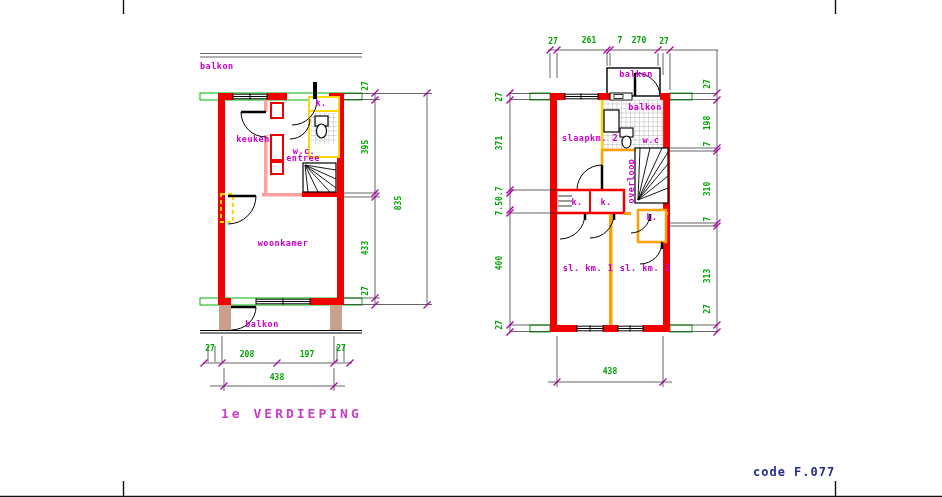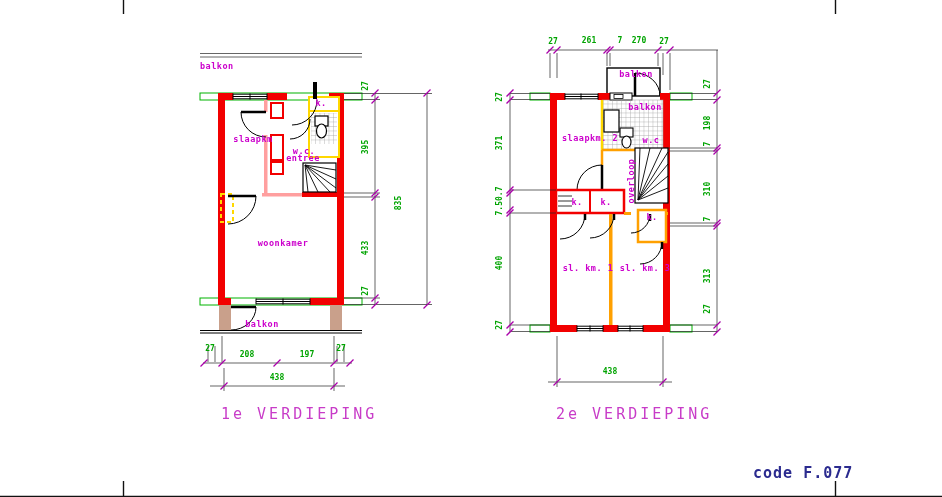--- a/index.html
+++ b/index.html
@@ -4,22 +4,22 @@
 <style>
   html,body{margin:0;padding:0;background:#fff;}
   #sheet{position:relative;width:942px;height:497px;background:#ffffff;overflow:hidden;
          font-family:"DejaVu Sans Mono", monospace;}
   svg{position:absolute;left:0;top:0;}
   .lab{position:absolute;white-space:nowrap;line-height:1;}
   .c{transform:translate(-50%,-50%);}
   .rot{transform:translate(-50%,-50%) rotate(-90deg);}
   .room{color:#cc00cc;font-size:8.5px;font-weight:bold;letter-spacing:0.5px;}
   .dim{color:#00a400;font-size:8px;font-weight:bold;}
-  .title{color:#c83cc8;font-size:15px;font-weight:normal;letter-spacing:3px;}
-  .code{color:#2b2b8f;font-size:15px;font-weight:bold;letter-spacing:1px;}
+  .title{color:#c83cc8;font-size:13px;font-weight:bold;letter-spacing:3px;}
+  .code{color:#2b2b8f;font-size:12px;font-weight:bold;letter-spacing:1px;}
 </style>
 </head>
 <body>
 
 <div id="sheet">
 
 <svg width="942" height="497" viewBox="0 0 942 497">
   <defs>
     <pattern id="g4" width="4.5" height="4.5" patternUnits="userSpaceOnUse">
       <path d="M4.5 0H0V4.5" fill="none" stroke="#9a9a9a" stroke-width="0.7"></path>
@@ -333,21 +333,21 @@
       <line x1="548" y1="382" x2="672" y2="382"></line>
     </g>
     <g stroke="#aa00aa" stroke-width="1.3">
       <line x1="553.5" y1="385.5" x2="560.5" y2="378.5"></line>
       <line x1="659.5" y1="385.5" x2="666.5" y2="378.5"></line>
     </g>
   </g>
 </svg>
 
 <span class="lab room" style="left:200px;top:62px">balkon</span>
-<span class="lab room c" style="left:253px;top:139px">slaapkm</span>
+<span class="lab room c" style="left:253px;top:139px">keuken</span>
 <span class="lab room c" style="left:321px;top:103px">k.</span>
 <span class="lab room c" style="left:304px;top:151px">w.c.</span>
 <span class="lab room c" style="left:303px;top:158px">entree</span>
 <span class="lab room c" style="left:283px;top:243px">woonkamer</span>
 <span class="lab room c" style="left:262px;top:324px">balkon</span>
 
 <span class="lab dim rot" style="left:366px;top:86px">27</span>
 <span class="lab dim rot" style="left:366px;top:147px">395</span>
 <span class="lab dim rot" style="left:366px;top:248px">433</span>
 <span class="lab dim rot" style="left:366px;top:291px">27</span>
@@ -387,17 +387,16 @@
 <span class="lab dim rot" style="left:708px;top:84px">27</span>
 <span class="lab dim rot" style="left:708px;top:123px">198</span>
 <span class="lab dim rot" style="left:708px;top:144px">7</span>
 <span class="lab dim rot" style="left:708px;top:189px">310</span>
 <span class="lab dim rot" style="left:708px;top:219px">7</span>
 <span class="lab dim rot" style="left:708px;top:276px">313</span>
 <span class="lab dim rot" style="left:708px;top:309px">27</span>
 
 <span class="lab dim c" style="left:610px;top:372px">438</span>
 
-<span class="lab title" style="left:556px;top:407px">2e VERDIEPING</span>
 
 <span class="lab code" style="left:753px;top:466px">code F.077</span>
 
 </div>
 
 </body></html>

